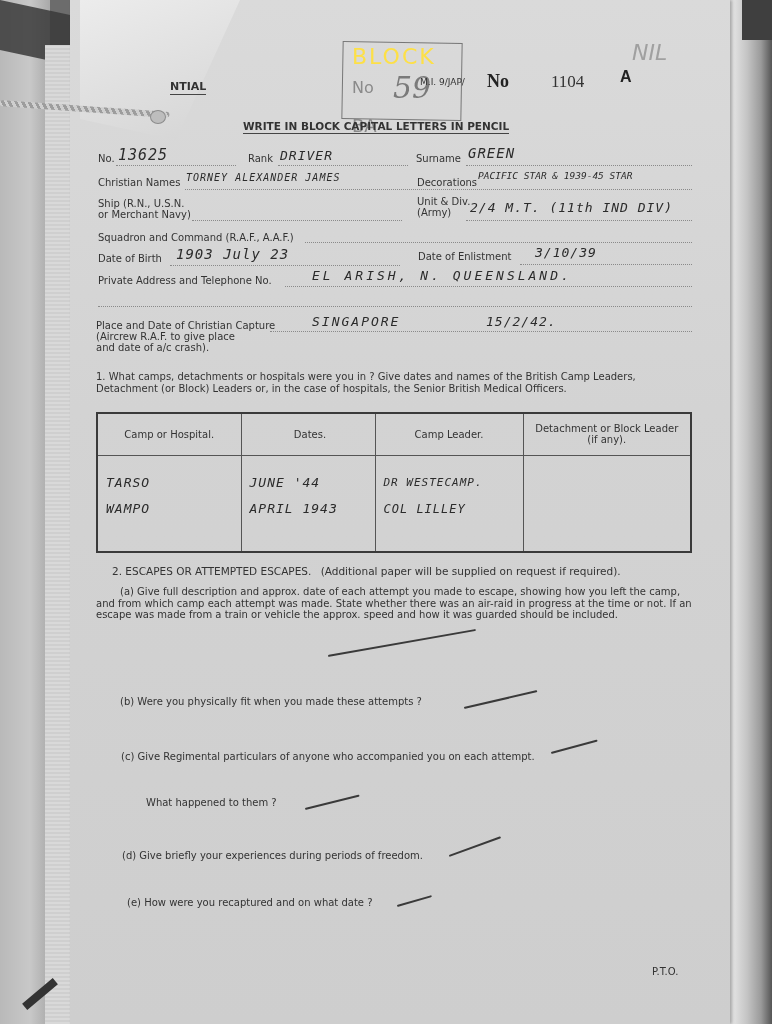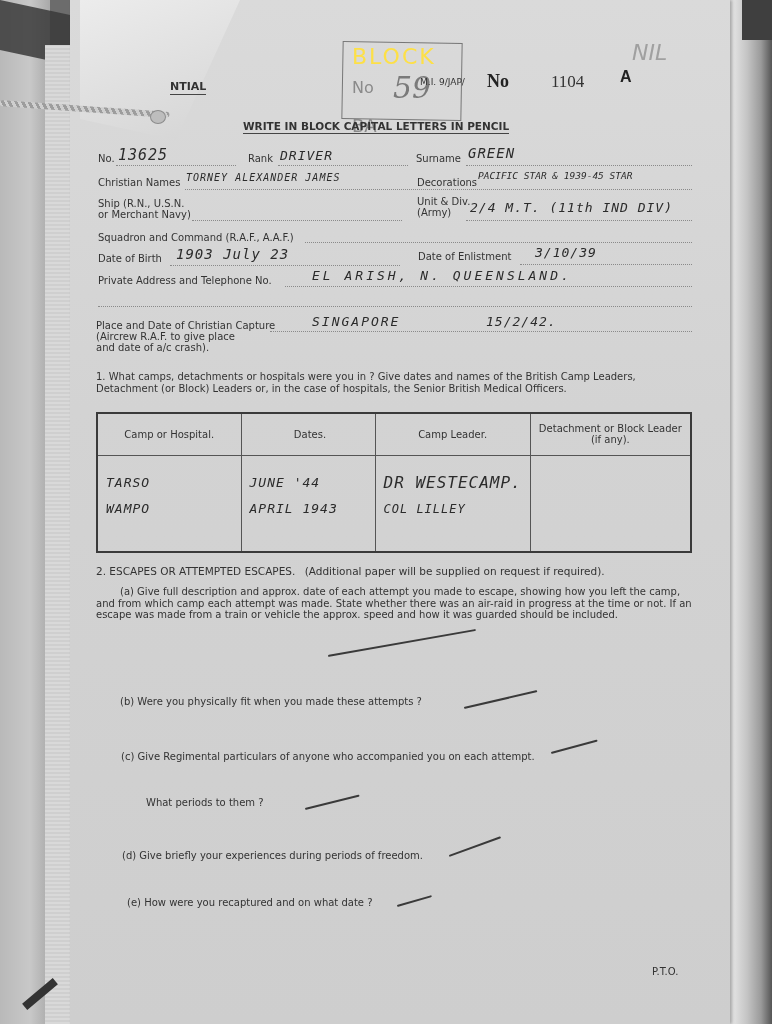--- a/index.html
+++ b/index.html
@@ -151,42 +151,42 @@
     <tr>
       <td>
         <span class="hand">TARSO</span>
         <span class="hand">WAMPO</span>
       </td>
       <td>
         <span class="hand">JUNE '44</span>
         <span class="hand">APRIL 1943</span>
       </td>
       <td>
-        <span class="hand" style="font-size:16px;">DR WESTECAMP.</span>
+        <span class="hand" style="font-size:11px;">DR WESTECAMP.</span>
         <span class="hand" style="font-size:12px;">COL LILLEY</span>
       </td>
       <td></td>
     </tr>
   </tbody>
 </table>
 
-<div class="abs printed" style="left:96px;top:565px;font-size:10.5px;">
+<div class="abs printed" style="left:112px;top:565px;font-size:10.5px;">
   <span>2.  ESCAPES OR ATTEMPTED ESCAPES.</span>
   <span style="margin-left:6px;">(Additional paper will be supplied on request if required).</span>
 </div>
 <div class="abs printed" style="left:96px;top:586px;width:598px;white-space:normal;line-height:11.5px;font-size:10px;text-indent:24px;">(a)  Give full description and approx. date of each attempt you made to escape, showing how you left the camp, and from which camp each attempt was made.  State whether there was an air-raid in progress at the time or not.  If an escape was made from a train or vehicle the approx. speed and how it was guarded should be included.</div>
 <div class="answer-dash" style="left:328px;top:655px;width:150px;transform:rotate(-10deg);"></div>
 
 <div class="abs printed" style="left:120px;top:696px;">(b)  Were you physically fit when you made these attempts ?</div>
 <div class="answer-dash" style="left:464px;top:707px;width:75px;transform:rotate(-13deg);"></div>
 
 <div class="abs printed" style="left:121px;top:751px;">(c)  Give Regimental particulars of anyone who accompanied you on each attempt.</div>
 <div class="answer-dash" style="left:551px;top:752px;width:48px;transform:rotate(-15deg);"></div>
 
-<div class="abs printed" style="left:146px;top:797px;">What periods to them ?</div>
+<div class="abs printed" style="left:146px;top:797px;">What happened to them ?</div>
 <div class="answer-dash" style="left:305px;top:808px;width:56px;transform:rotate(-14deg);"></div>
 
 <div class="abs printed" style="left:122px;top:850px;">(d)  Give briefly your experiences during periods of freedom.</div>
 <div class="answer-dash" style="left:449px;top:855px;width:55px;transform:rotate(-20deg);"></div>
 
 <div class="abs printed" style="left:127px;top:897px;">(e)  How were you recaptured and on what date ?</div>
 <div class="answer-dash" style="left:397px;top:905px;width:36px;transform:rotate(-16deg);"></div>
 
 <div class="abs printed" style="left:652px;top:966px;">P.T.O.</div>
 

